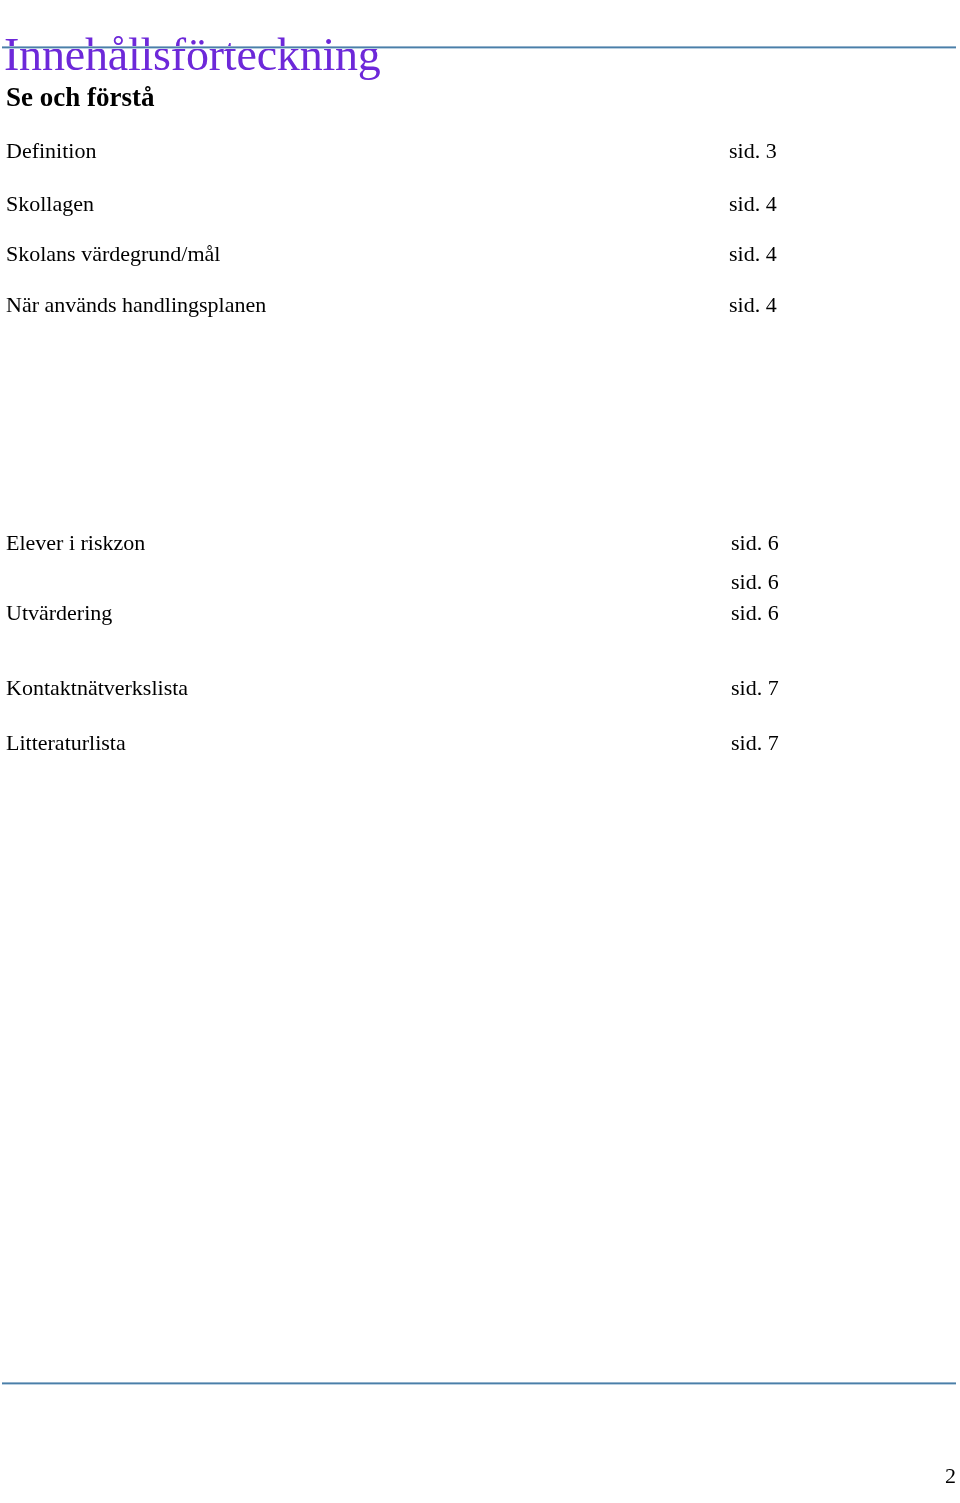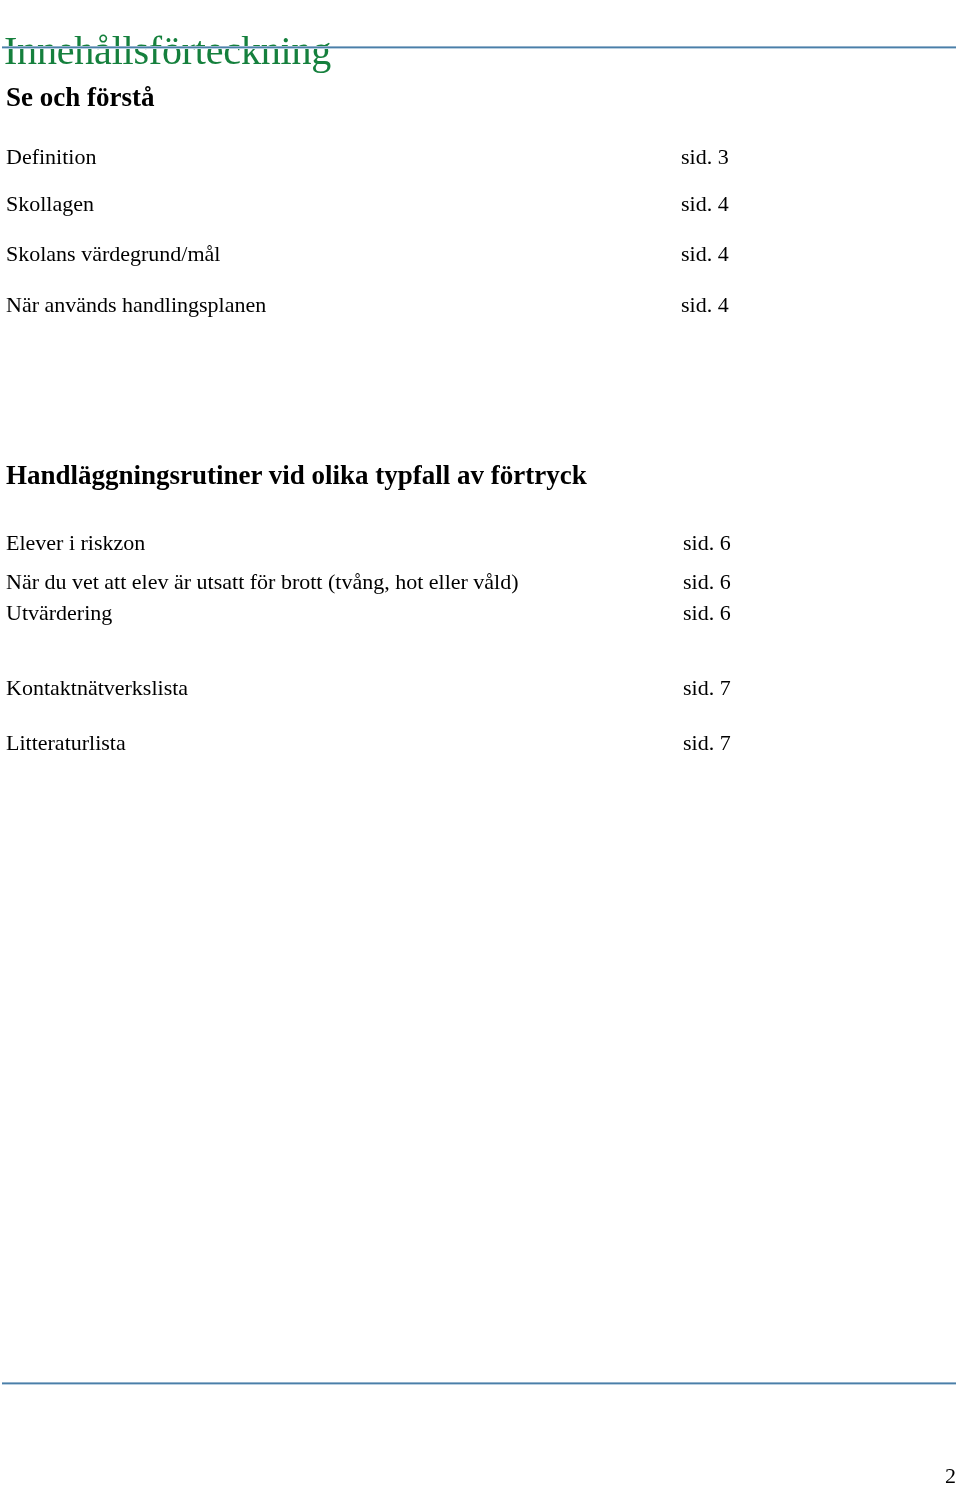--- a/index.html
+++ b/index.html
@@ -24,26 +24,26 @@
     width: 960px;
     height: 1503px;
     background: #ffffff;
   }
 
   
   .doc-title {
     position: absolute;
     left: 4px;
     top: -2px;
-    font-size: 40px;
+    font-size: 46px;
     line-height: 52px;
     font-weight: 400;
     letter-spacing: -0.2px;
     white-space: nowrap;
-    color: #15803d;
+    color: #6d28d9;
   }
 
   
   .rule {
     position: absolute;
     left: 2px;
     width: 954px;
     height: 3px;
     background: linear-gradient(to bottom,
                 #93b2cc 0px, #93b2cc 1px,
@@ -79,26 +79,27 @@
     font-size: 22px;
     line-height: 30px;
     white-space: nowrap;
   }
   .toc-page {
     position: absolute;
     top: 0;
     font-size: 22px;
     line-height: 30px;
     white-space: nowrap;
+    margin-left: 48px;
   }
   .group-1 .toc-page { left: 681px; }
   .group-2 .toc-page { left: 683px; }
 
   
-  .r1  { top: 142px; }
+  .r1  { top: 136px; }
   .r2  { top: 189px; }
   .r3  { top: 239px; }
   .r4  { top: 290px; }
   .r5  { top: 352px; }
 
   .s1  { top: 528px; }
   .s2  { top: 567px; }
   .s3  { top: 598px; padding-left: 36px; }
   .s4  { top: 673px; }
   .s5  { top: 728px; }
@@ -135,28 +136,26 @@
   </div>
   <div class="toc-row group-1 r3">
     <span class="toc-label">Skolans värdegrund/mål</span>
     <span class="toc-page">sid. 4</span>
   </div>
   <div class="toc-row group-1 r4">
     <span class="toc-label">När används handlingsplanen</span>
     <span class="toc-page">sid. 4</span>
   </div>
 
-  <div class="section-heading heading-2">Handläggningsrutiner vid olika typfall av förtryck</div>
 
   <div class="toc-row group-2 s1">
     <span class="toc-label">Elever i riskzon</span>
     <span class="toc-page">sid. 6</span>
   </div>
   <div class="toc-row group-2 s2">
-    <span class="toc-label">När du vet att elev är utsatt för brott (tvång, hot eller våld)</span>
     <span class="toc-page">sid. 6</span>
   </div>
   <div class="toc-row group-2 s3">
     <span class="toc-label">Utvärdering</span>
     <span class="toc-page">sid. 6</span>
   </div>
   <div class="toc-row group-2 s4">
     <span class="toc-label">Kontaktnätverkslista</span>
     <span class="toc-page">sid. 7</span>
   </div>

